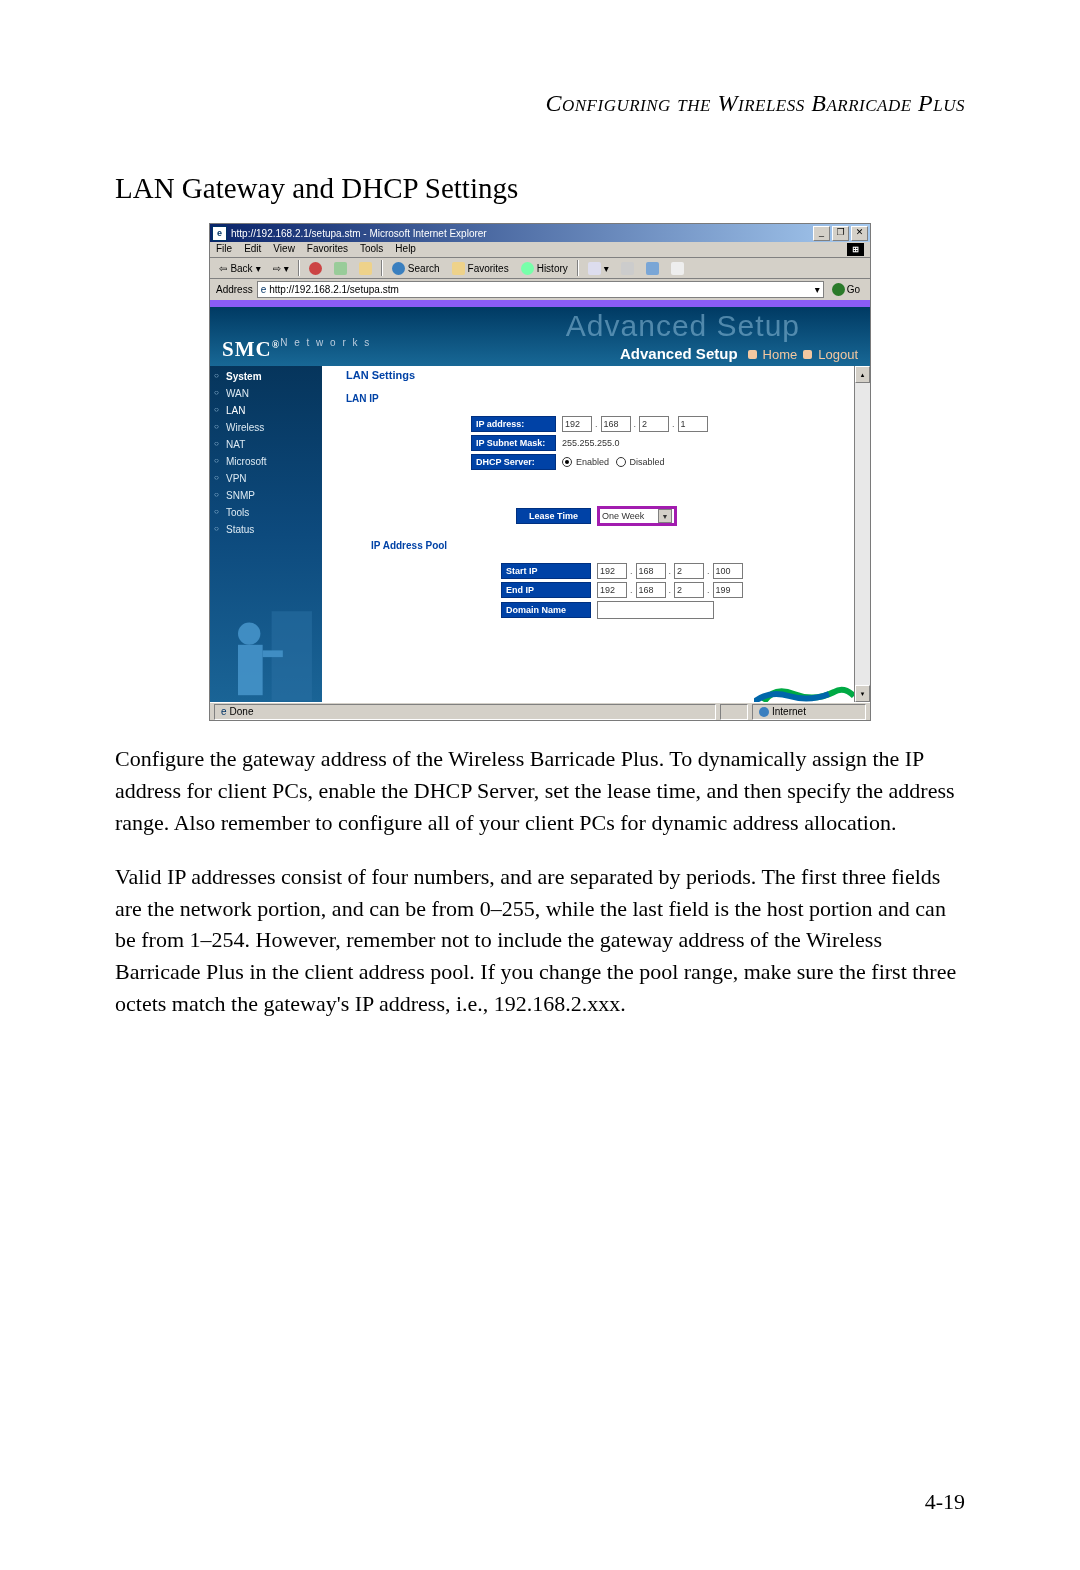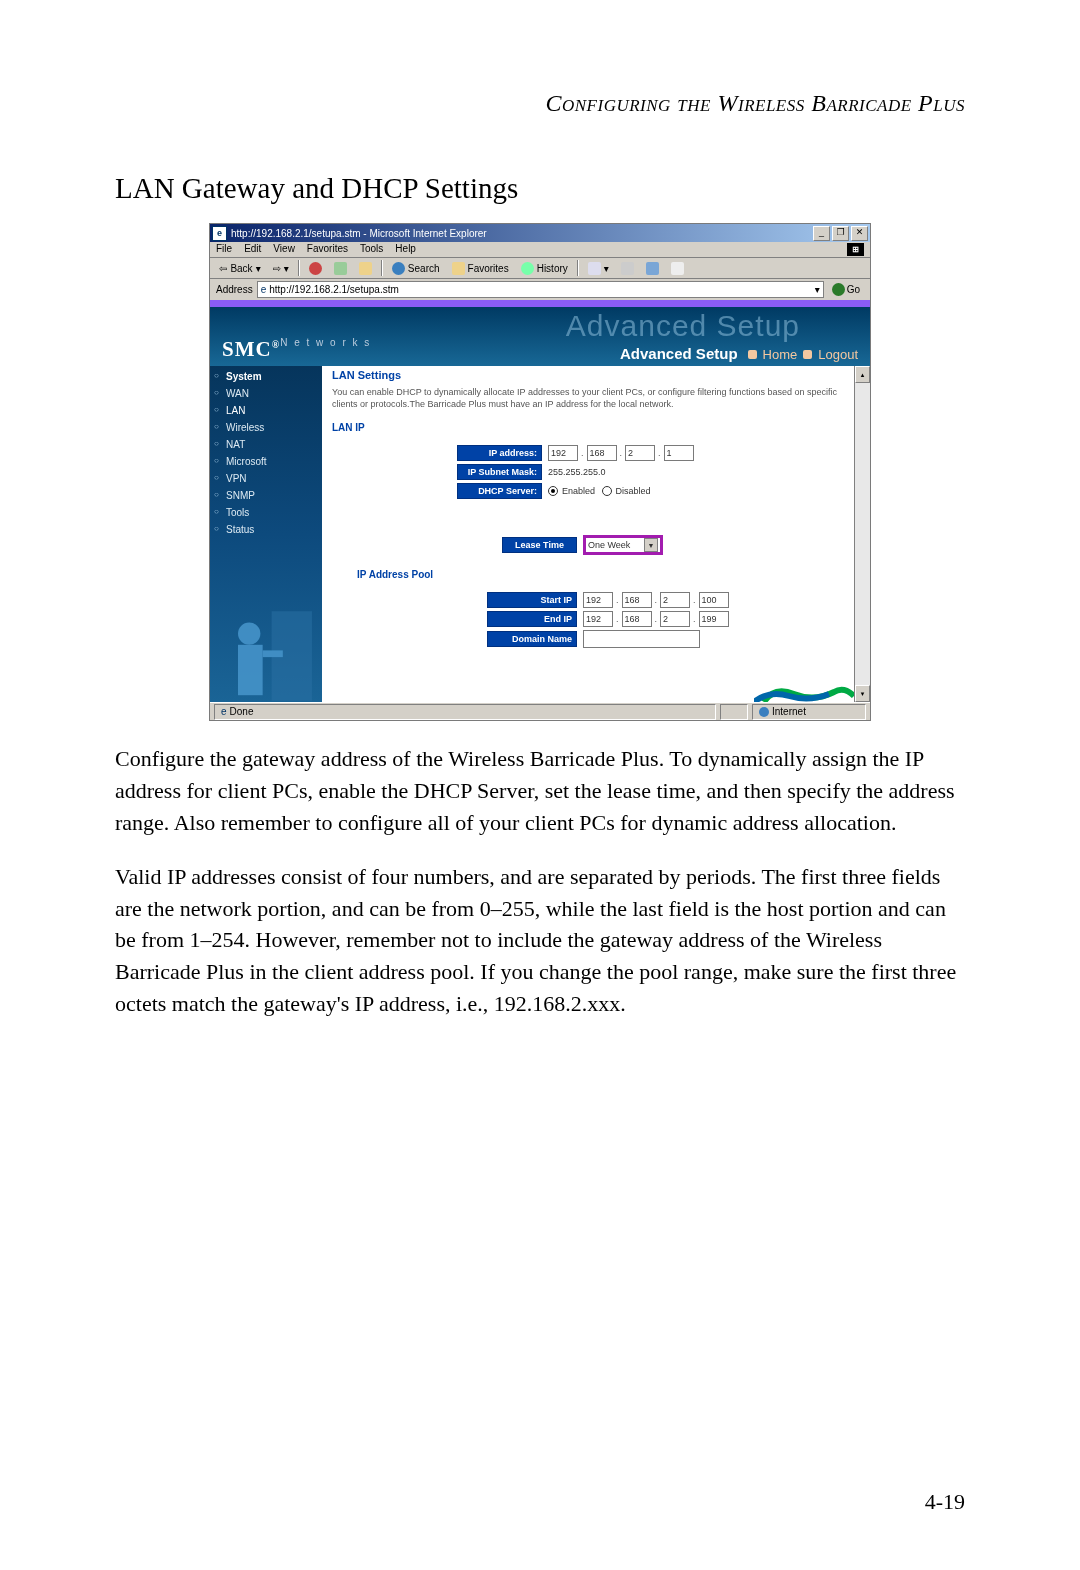--- a/index.html
+++ b/index.html
@@ -143,31 +143,31 @@
   .side-item::before{
     content:"○";position:absolute;left:4px;top:3px;font-size:8px;color:#9ec4e0;
   }
   .side-item.sel{color:#fff;font-weight:bold;}
   .side-item.lan{color:#fff;}
   .side-img{
     position:absolute;bottom:-10px;left:0;width:112px;height:110px;opacity:0.9;
   }
   .side-img svg{width:100%;height:100%;}
 
-  .ss-main{flex:1;background:#fff;padding:3px 10px;position:relative;overflow:hidden;}
+  .ss-main{flex:1;background:#fff;padding:3px 24px;position:relative;overflow:hidden;}
   .main-title{font-size:11px;font-weight:bold;color:#0042a6;}
   .main-desc{font-size:9px;color:#555;margin:6px 0 10px 0;line-height:1.3;}
   .sect-head{font-size:10px;font-weight:bold;color:#0042a6;margin:12px 0;}
   .field-block{
     margin-left:125px;
   }
   .field-row{display:flex;align-items:center;margin:3px 0;font-size:9px;}
   .fld-label{
     background:#0042a6;color:#fff;font-size:9px;font-weight:bold;
-    padding:2px 4px;width:75px;text-align:right;border:1px solid #003080;
+    padding:2px 4px;width:75px;border:1px solid #003080;
   }
   .fld-val{margin-left:6px;color:#333;font-size:9px;display:flex;align-items:center;gap:2px;}
   .octet{
     width:24px;height:14px;border:1px solid #7a7a7a;background:#fff;font-size:9px;
     text-align:left;padding:0 2px;display:inline-flex;align-items:center;
   }
   .dot{margin:0 1px;color:#555;}
   .radio{width:8px;height:8px;border:1px solid #333;border-radius:50%;display:inline-flex;align-items:center;justify-content:center;margin-right:2px;}
   .radio.on::after{content:"";width:4px;height:4px;border-radius:50%;background:#000;}
   .sel-box{
@@ -317,21 +317,20 @@
               <rect x="55" y="10" width="36" height="80" fill="#2a6fa4" opacity="0.6"></rect>
               <circle cx="35" cy="30" r="10" fill="#4593c9"></circle>
               <rect x="25" y="40" width="22" height="45" fill="#4593c9"></rect>
               <rect x="47" y="45" width="18" height="6" fill="#4593c9"></rect>
             </svg>
           </div>
         </div>
 
         <div class="ss-main">
           <div class="main-title">LAN Settings</div>
-          <div class="main-desc">You can enable DHCP to dynamically allocate IP addresses to your client PCs, or configure filtering functions based on specific clients or protocols.The Barricade Plus must have an IP address for the local network.</div>
           <div class="sect-head">LAN IP</div>
 
           <div class="field-block">
             <div class="field-row">
               <span class="fld-label">IP address:</span>
               <span class="fld-val">
                 <span class="octet">192</span>
                   <span class="dot">.</span>
                 <span class="octet">168</span>
                   <span class="dot">.</span>

